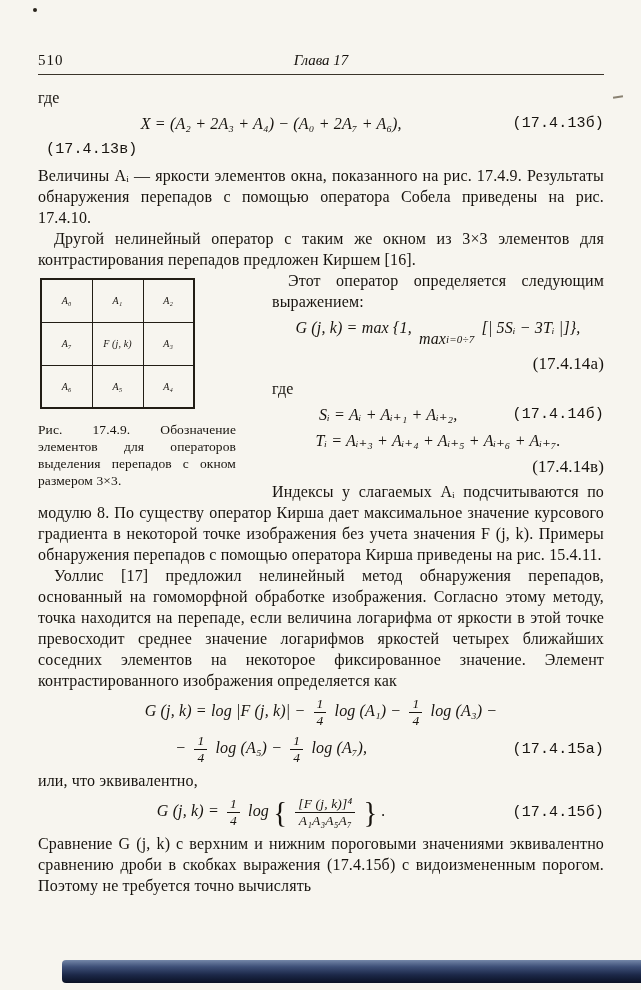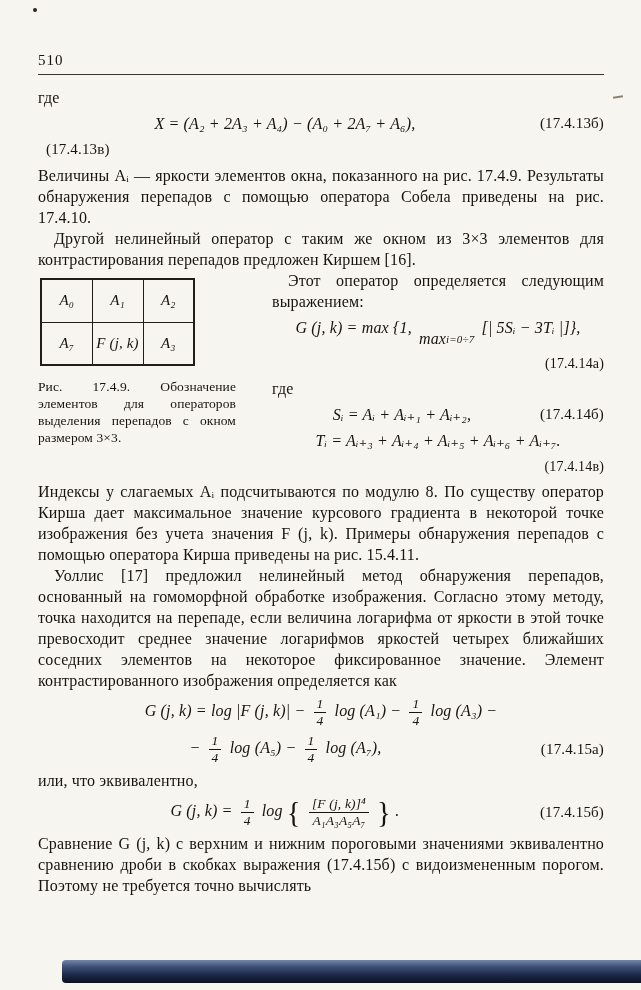--- a/index.html
+++ b/index.html
@@ -20,54 +20,55 @@
   .chapter{flex:1;text-align:center;font-style:italic;font-size:15px;}
   .headspacer{width:90px;}
 
   .bodytext{margin-top:12px;font-size:16px;line-height:21px;letter-spacing:0.15px;}
   p{ text-align:justify; }
   .indent{ text-indent:16px; }
   .where{ text-align:left; margin:1px 0 2px; }
 
   .eq{ display:flex; align-items:center; margin:5px 0; }
   .eq .ebody{ flex:1; text-align:center; font-style:italic; font-size:16px; }
-  .eq .etag{ font-style:normal; font-size:15px; white-space:nowrap; padding-left:8px; }
-  .tagline{ text-align:right; font-size:14px; margin:2px 0 4px; }
+  .eq .etag{ font-style:normal; font-size:15px; white-space:nowrap; padding-left:8px;font-family:Liberation Mono, monospace; }
+  .tagline{ text-align:right; font-size:17px; margin:2px 0 4px; }
 
   .frac{ display:inline-flex; flex-direction:column; align-items:center; vertical-align:middle; font-size:13.5px; line-height:1.15; margin:0 4px; }
   .frac .fnum{ border-bottom:1px solid #17130e; padding:0 3px; }
   .frac .fden{ padding:0 3px; }
 
   .ustack{ display:inline-flex; flex-direction:row; align-items:center; vertical-align:-0.7em; line-height:1.05; margin:0 3px; }
   .ustack .ubot{ font-size:11px; }
 
   .bigb{ font-size:180%; font-style:normal; vertical-align:middle; font-weight:400; }
 
   .fig{ float:left; width:198px; margin:8px 36px 4px 0; }
   .grid{ border-collapse:collapse; border:2.5px solid #221d15; margin-left:2px; }
-  .grid td{ width:51px; height:43px; border:1.5px solid #221d15; text-align:center; font-style:italic; font-size:15px; }
+  .grid td{ width:51px; height:43px; border:1.5px solid #221d15; text-align:center; font-style:italic; font-size:10px; }
   .caption{ margin-top:12px; font-size:13.5px; line-height:17px; text-align:justify; width:198px; letter-spacing:0.1px; }
 
   .bottom-edge{
     position:absolute; left:62px; right:0; bottom:7px; height:23px;
     background:linear-gradient(180deg,#76central 0%,#3d4f77 30%,#1c2848 65%,#0a1124 100%);
     background:linear-gradient(180deg,#7487a8 0%,#3d4f77 30%,#1c2848 65%,#0a1124 100%);
     border-radius:4px 0 0 4px;
   }
 </style>
 </head>
 <body>
 
 <div class="scan-dot"></div>
 <div class="scan-tick"></div>
 
 <div class="page">
 
   <div class="pagehead">
     <div class="pagenum">510</div>
+    <div class="chapter">Глава 17</div>
     <div class="headspacer"></div>
   </div>
 
   <div class="bodytext">
 
     <p class="where">где</p>
 
     <div class="eq">
       <div class="ebody">X = (A₂ + 2A₃ + A₄) − (A₀ + 2A₇ + A₆),</div>
       <div class="etag">(17.4.13б)</div>
@@ -84,20 +85,25 @@
         <tbody>
             <tr>
           <td>A₀</td>
           <td>A₁</td>
           <td>A₂</td>
         </tr>
         <tr>
           <td>A₇</td>
           <td>F (j, k)</td>
           <td>A₃</td>
+        </tr>
+        <tr>
+          <td>A₆</td>
+          <td>A₅</td>
+          <td>A₄</td>
         </tr>
       </tbody>
         </table>
       <div class="caption">Рис. 17.4.9. Обозначение элементов для операторов выделения перепадов с окном размером 3×3.</div>
     </div>
 
     <p class="indent">Этот оператор определяется следующим выражением:</p>
 
     <div class="eq">
       <div class="ebody">

